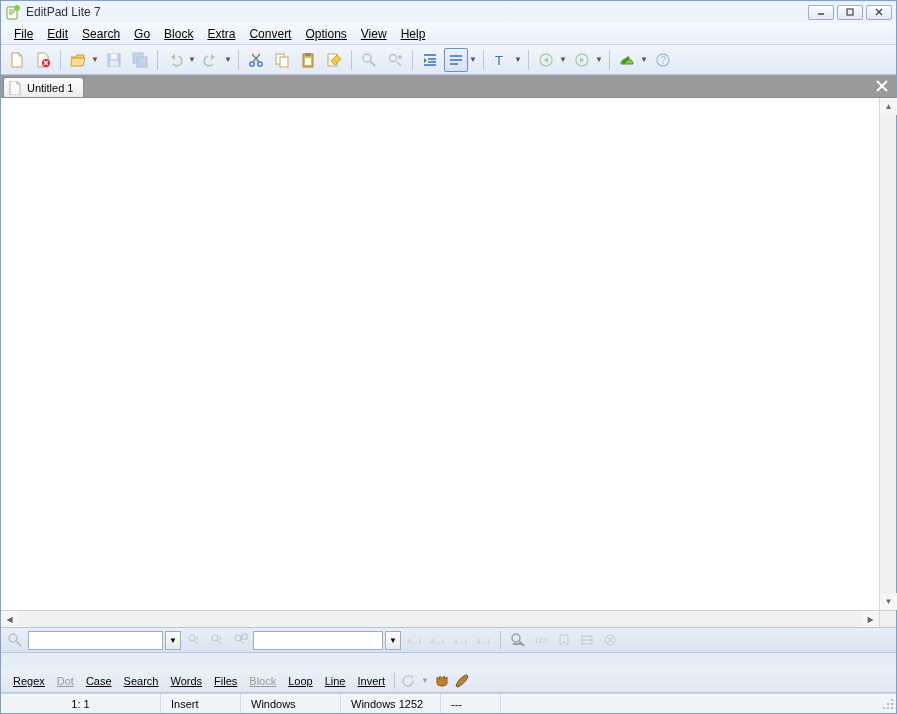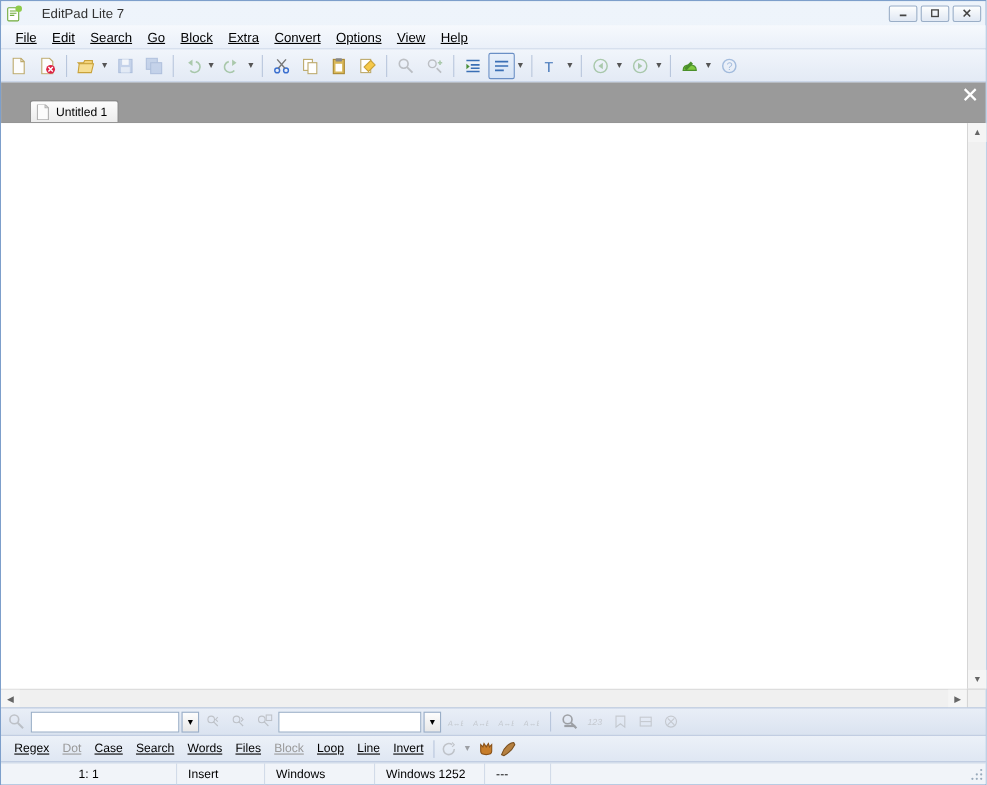--- a/index.html
+++ b/index.html
@@ -1,50 +1,50 @@
 <!DOCTYPE html>
 <html><head>
 <meta charset="utf-8">
 <style>
 * { box-sizing: border-box; margin: 0; padding: 0; font-family: "Segoe UI", Tahoma, sans-serif; }
 html, body { width: 897px; height: 714px; overflow: hidden; background: #fff; }
 .window { width: 897px; height: 714px; border: 1px solid #7d9fcb; display: flex; flex-direction: column; background: linear-gradient(#eef4fb,#e4ecf7); }
 .titlebar { height: 22px; display: flex; align-items: center; padding: 0 4px; font-size: 12px; color: #333; }
 .titlebar .appicon { width: 16px; height: 16px; margin-right: 5px; display: inline-flex; }
-.titlebar .title { flex: 1; margin-left: 12px; }
+.titlebar .title { flex: 1; }
 .win-btns { display: flex; gap: 3px; }
 .win-btn { width: 26px; height: 15px; border: 1px solid #9aaec7; border-radius: 2px; background: linear-gradient(#fdfefe,#e0e8f3); display:flex; align-items:center; justify-content:center; font-size:9px; color:#444; cursor:pointer;}
 .menubar { height: 22px; display:flex; align-items:center; padding: 0 6px; font-size:12px; background: linear-gradient(#f6f9fd,#eaf0f9); border-bottom:1px solid #c8d4e6;}
 .menubar .menu-item { padding: 2px 7px; cursor:pointer; }
 .menubar .menu-item span.ul { text-decoration: underline; }
 .toolbar { height: 30px; display:flex; align-items:center; padding: 0 4px; gap:2px; background: linear-gradient(#f1f5fb,#e3eaf5); border-bottom:1px solid #b8c6dc;}
 .tb-btn { width:24px; height:24px; display:flex; align-items:center; justify-content:center; border:1px solid transparent; border-radius:2px; cursor:pointer; position:relative;}
 .tb-btn.disabled { opacity:.4; cursor:default;}
 .tb-btn.active { border:1px solid #6a8fc5; background:linear-gradient(#e8f0fb,#d5e3f5);}
 .tb-sep { width:1px; height:20px; background:#b8c6dc; margin:0 3px;}
 .tb-dd { width:10px; display:flex; align-items:center; justify-content:center; font-size:8px; color:#555; cursor:pointer; margin-left:-2px;}
-.tabstrip { height:36px; background:#9a9a9a; display:flex; align-items:flex-end; position:relative;padding-left:24px;}
+.tabstrip { height:22px; background:#9a9a9a; display:flex; align-items:flex-end; position:relative;}
 .tab { height:20px; background:linear-gradient(#fdfdfd,#ececec); border:1px solid #8a8a8a; border-bottom:none; border-radius:3px 3px 0 0; padding:0 10px 0 4px; display:flex; align-items:center; font-size:11px; margin-left:2px; gap:5px; cursor:pointer;}
 .tab .tabicon{width:14px;height:14px;display:flex;align-items:center;justify-content:center;}
 .close-x{position:absolute; right:6px; top:3px; width:16px; height:16px; color:#fff; display:flex;align-items:center;justify-content:center; cursor:pointer; font-size:15px;}
 .editor-area{flex:1; display:flex; background:#fff; border-top:1px solid #8a8a8a;}
 .editor{flex:1; background:#fff; position:relative;}
 .scrollbar-v{width:17px;background:#f0f0f0;border-left:1px solid #d5d5d5;display:flex;flex-direction:column;}
 .scrollbar-h{height:17px;background:#f0f0f0;border-top:1px solid #d5d5d5;display:flex;}
 .sb-btn{width:17px;height:17px;display:flex;align-items:center;justify-content:center;font-size:8px;color:#666;background:#f5f5f5;cursor:pointer;}
 .sb-track-v{flex:1;}
 .sb-track-h{flex:1;}
 .bottom-row{height:17px;display:flex;}
 .searchbar{height:26px;background:linear-gradient(#e9eef7,#dae3f0);border-top:1px solid #b8c6dc;border-bottom:1px solid #b8c6dc;display:flex;align-items:center;padding:0 4px;gap:3px;}
 .search-input{height:19px;border:1px solid #9aaec7;background:#fff;font-size:11px;padding:0 3px;}
 .search-input.find{width:135px;}
 .search-input.repl{width:130px;}
 .dd-btn{width:16px;height:19px;border:1px solid #9aaec7;background:linear-gradient(#fdfdfd,#e8e8e8);display:flex;align-items:center;justify-content:center;font-size:8px;cursor:pointer;margin-left:-1px;}
 .sb-icon{width:20px;height:20px;display:flex;align-items:center;justify-content:center;opacity:.4;font-style:italic;}
-.optionsbar{height:24px;background:linear-gradient(#ecf1f8,#dfe7f3);display:flex;align-items:center;padding:0 6px;font-size:11px;gap:0;border-bottom:1px solid #b8c6dc;}
+.optionsbar{height:24px;background:linear-gradient(#ecf1f8,#dfe7f3);display:flex;align-items:center;padding:0 6px;font-size:11px;gap:0;border-bottom:1px solid #b8c6dc;margin-top:16px;}
 .opt-item{padding:2px 6px;cursor:pointer;}
 .opt-item.disabled{color:#999;}
 .opt-item span.ul{text-decoration:underline;}
 .opt-sep{width:1px;height:16px;background:#b8c6dc;margin:0 3px;}
 .opt-icon{width:20px;height:20px;display:flex;align-items:center;justify-content:center;cursor:pointer;}
 .statusbar{height:20px;background:#f1f4f9;border-top:1px solid #c8d4e6;display:flex;align-items:center;font-size:11px;}
 .status-cell{padding:0 10px;border-right:1px solid #d2dbe9;height:100%;display:flex;align-items:center;}
 .status-cell.pos{width:160px;justify-content:center;}
 .status-cell.ins{width:80px;text-align:center;}
 .status-cell.enc{width:100px;}

